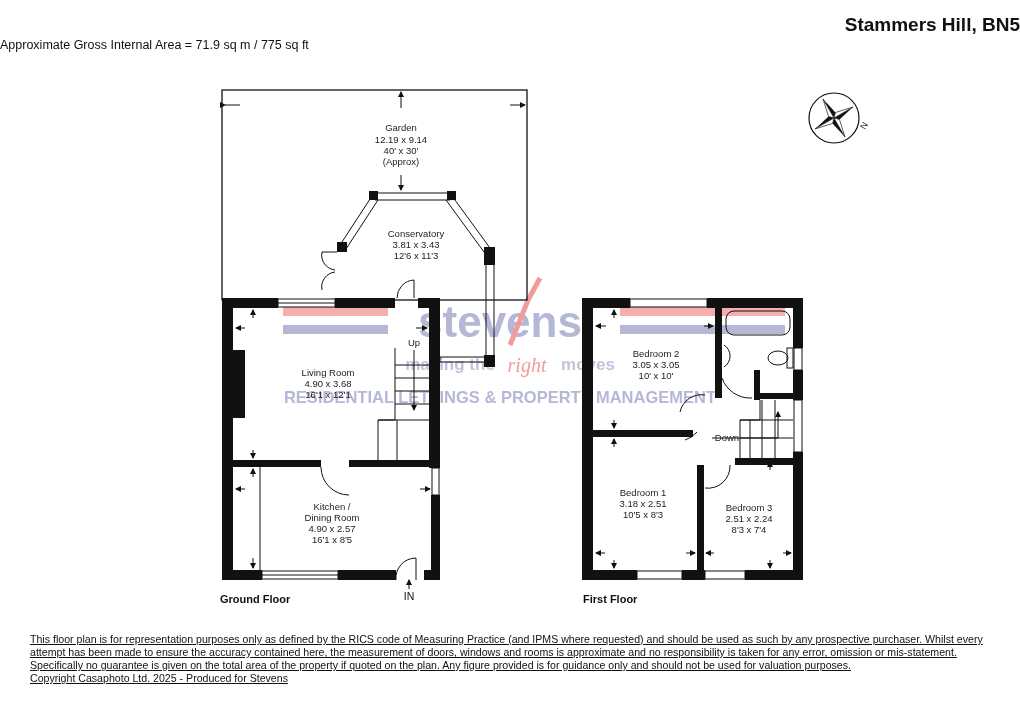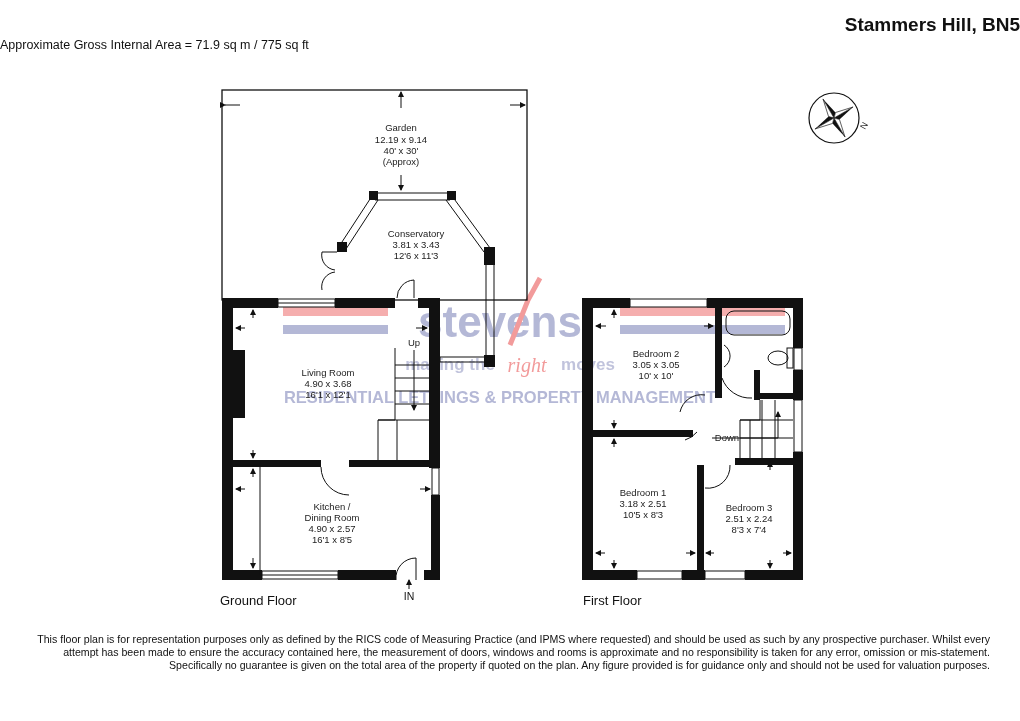--- a/index.html
+++ b/index.html
@@ -1,22 +1,22 @@
 <!DOCTYPE html>
 <html><head>
 <meta charset="utf-8">
 <style>
   html,body{margin:0;padding:0;background:#fff;}
   body{width:1020px;height:721px;position:relative;overflow:hidden;font-family:"Liberation Sans",sans-serif;color:#111;}
   .title{position:absolute;top:14px;left:0;width:1020px;text-align:right;font-size:19px;font-weight:bold;}
   .subtitle{position:absolute;top:38px;left:0;width:1020px;text-align:left;font-size:12.5px;}
   svg.plan{position:absolute;left:0;top:0;}
   .lbl{font-family:"Liberation Sans",sans-serif;font-size:9.5px;fill:#222;text-anchor:middle;}
-  .floor-label{position:absolute;font-size:13px;font-weight:normal;}
-  .disclaimer{position:absolute;top:633px;left:30px;width:960px;text-align:right;font-size:10.6px;line-height:13px;}
+  .floor-label{position:absolute;font-size:11px;font-weight:bold;}
+  .disclaimer{position:absolute;top:633px;left:30px;width:960px;text-align:left;font-size:10.6px;line-height:13px;text-decoration:underline;}
   .wm{font-family:"Liberation Sans",sans-serif;font-weight:bold;}
 </style>
 </head>
 <body>
 
 <div class="title">Stammers Hill, BN5</div>
 <div class="subtitle">Approximate Gross Internal Area = 71.9 sq m / 775 sq ft</div>
 
 <svg class="plan" width="1020" height="721" viewBox="0 0 1020 721">
   <defs>
@@ -218,13 +218,14 @@
     </g>
     <text x="31" y="12" font-size="9" transform="rotate(-60 31 12)" fill="#111">N</text>
   </g>
 </svg>
 
 <div class="floor-label" style="left:220px;top:593px;">Ground Floor</div>
 <div class="floor-label" style="left:583px;top:593px;text-align:right;">First Floor</div>
 
 <div class="disclaimer">
   <div>This floor plan is for representation purposes only as defined by the RICS code of Measuring Practice (and IPMS where requested) and should be used as such by any prospective purchaser. Whilst every attempt has been made to ensure the accuracy contained here, the measurement of doors, windows and rooms is approximate and no responsibility is taken for any error, omission or mis-statement. Specifically no guarantee is given on the total area of the property if quoted on the plan. Any figure provided is for guidance only and should not be used for valuation purposes.</div>
+  <div>Copyright Casaphoto Ltd. 2025 - Produced for Stevens</div>
 </div>
 
 </body></html>

